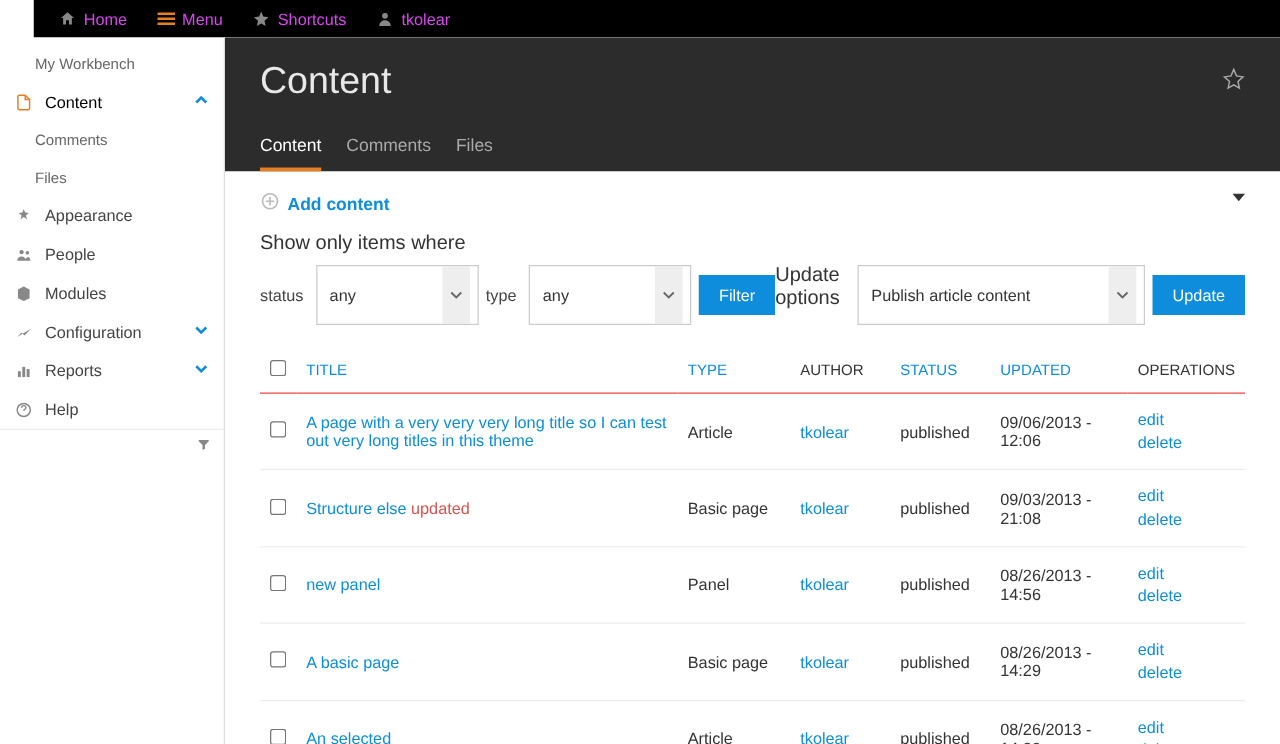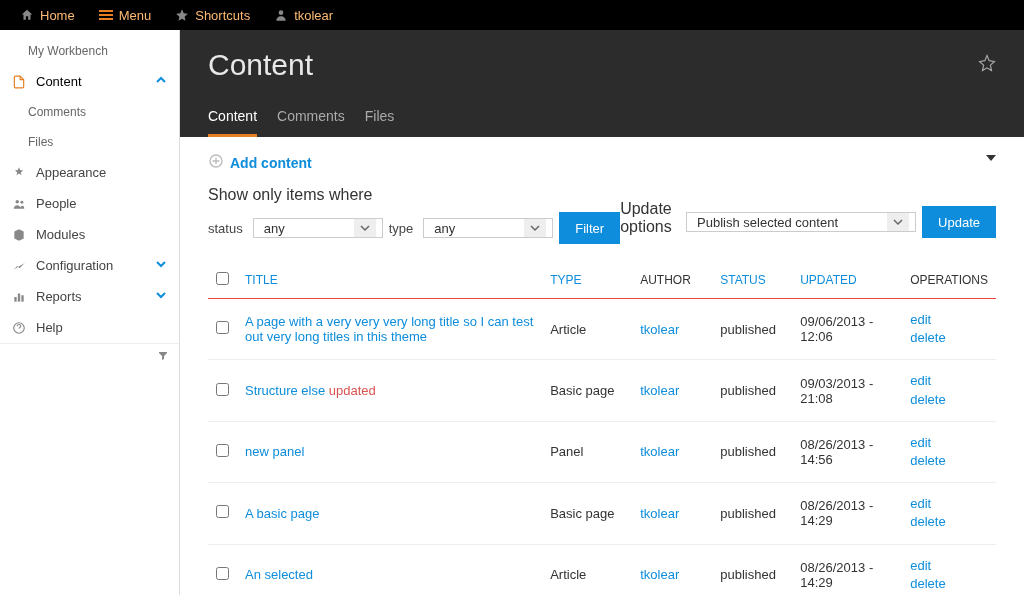--- a/index.html
+++ b/index.html
@@ -1,19 +1,19 @@
 <!DOCTYPE html>
 <html><head>
   <meta charset="utf-8">
   <style>
     * { box-sizing: border-box; margin: 0; padding: 0; }
     body { font-family: -apple-system, Helvetica, Arial, sans-serif; font-size: 13px; color: #333; background: #fff; }
     
     
-    .toolbar { background: #000; color: #fdba74; display: flex; height: 30px; padding: 0 8px; }
+    .toolbar { background: #000; color: #d946ef; display: flex; height: 30px; padding: 0 8px; margin-left: 27px; }
     .toolbar-item { display: flex; align-items: center; padding: 0 12px; height: 100%; cursor: pointer; font-size: 13px; }
     .toolbar-icon { margin-right: 6px; display: inline-flex; }
     .menu-icon-bars { display: flex; flex-direction: column; gap: 2px; }
     .menu-icon-bars span { display: block; width: 14px; height: 2px; background: #e67e22; }
     
     
     .layout { display: flex; }
     .sidebar { width: 180px; border-right: 1px solid #ddd; background: #fff; padding-top: 6px; }
     .sidebar-item { display: flex; align-items: center; padding: 8px 12px; cursor: pointer; color: #444; font-size: 13px; }
     .sidebar-item.sub { padding-left: 28px; color: #666; font-size: 12px; }
@@ -35,21 +35,21 @@
     .caret-down { position: absolute; right: 28px; top: 14px; cursor: pointer; }
     .add-content { color: #0d8ddb; display: flex; align-items: center; font-weight: 600; margin-bottom: 14px; cursor: pointer; font-size: 14px; }
     .add-content-icon { margin-right: 6px; color: #bbb; }
     
     .filter-row { display: flex; align-items: flex-end; gap: 0; margin-bottom: 18px; }
     .filter-left { display: flex; flex-direction: column; }
     .filter-right { margin-left: auto; display: flex; flex-direction: row; }
     .filter-label { font-size: 16px; color: #333; margin-bottom: 8px; font-weight: 400; }
     .filter-controls { display: flex; align-items: center; gap: 6px; }
     .field-label { font-size: 13px; color: #444; margin-right: 4px; }
-    .select-box { position: relative; display: flex; align-items: center; border: 1px solid #ccc; background: #fff; height: 20px; padding: 0 30px 0 10px; min-width: 130px; cursor: pointer; font-size: 13px; }
+    .select-box { position: relative; display: flex; align-items: center; border: 1px solid #ccc; background: #fff; height: 48px; padding: 0 30px 0 10px; min-width: 130px; cursor: pointer; font-size: 13px; }
     .select-box.wide { min-width: 230px; }
     .select-caret { position: absolute; right: 6px; top: 0; bottom: 0; width: 22px; background: #eee; display: flex; align-items: center; justify-content: center; }
     .btn { background: #0d8ddb; color: #fff; border: none; height: 32px; padding: 0 16px; font-size: 13px; cursor: pointer; font-weight: 500; text-align: right; }
     
     
     table { width: 100%; border-collapse: collapse; }
     th { text-align: left; padding: 10px 8px; font-size: 12px; color: #333; font-weight: 400; border-bottom: 1px solid #ef4444; }
     th.sortable { color: #0d8ddb; cursor: pointer; }
     td { padding: 12px 8px; font-size: 13px; border-bottom: 1px solid #eee; vertical-align: middle; }
     td.title-cell a { color: #0d8ddb; text-decoration: none; }
@@ -244,21 +244,21 @@
                   </svg>
                 </span>
             </div>
             <button class="btn">Filter</button>
           </div>
         </div>
         <div class="filter-right">
           <div class="filter-label">Update options</div>
           <div class="filter-controls">
             <div class="select-box wide">
-              <span>Publish selected content</span>
+              <span>Publish article content</span>
               <span class="select-caret">
                   <svg width="10" height="10" viewBox="0 0 10 10">
                     <path d="M1 3l4 4 4-4" fill="none" stroke="#666" stroke-width="1.5"></path>
                   </svg>
                 </span>
             </div>
             <button class="btn">Update</button>
           </div>
         </div>
       </div>

